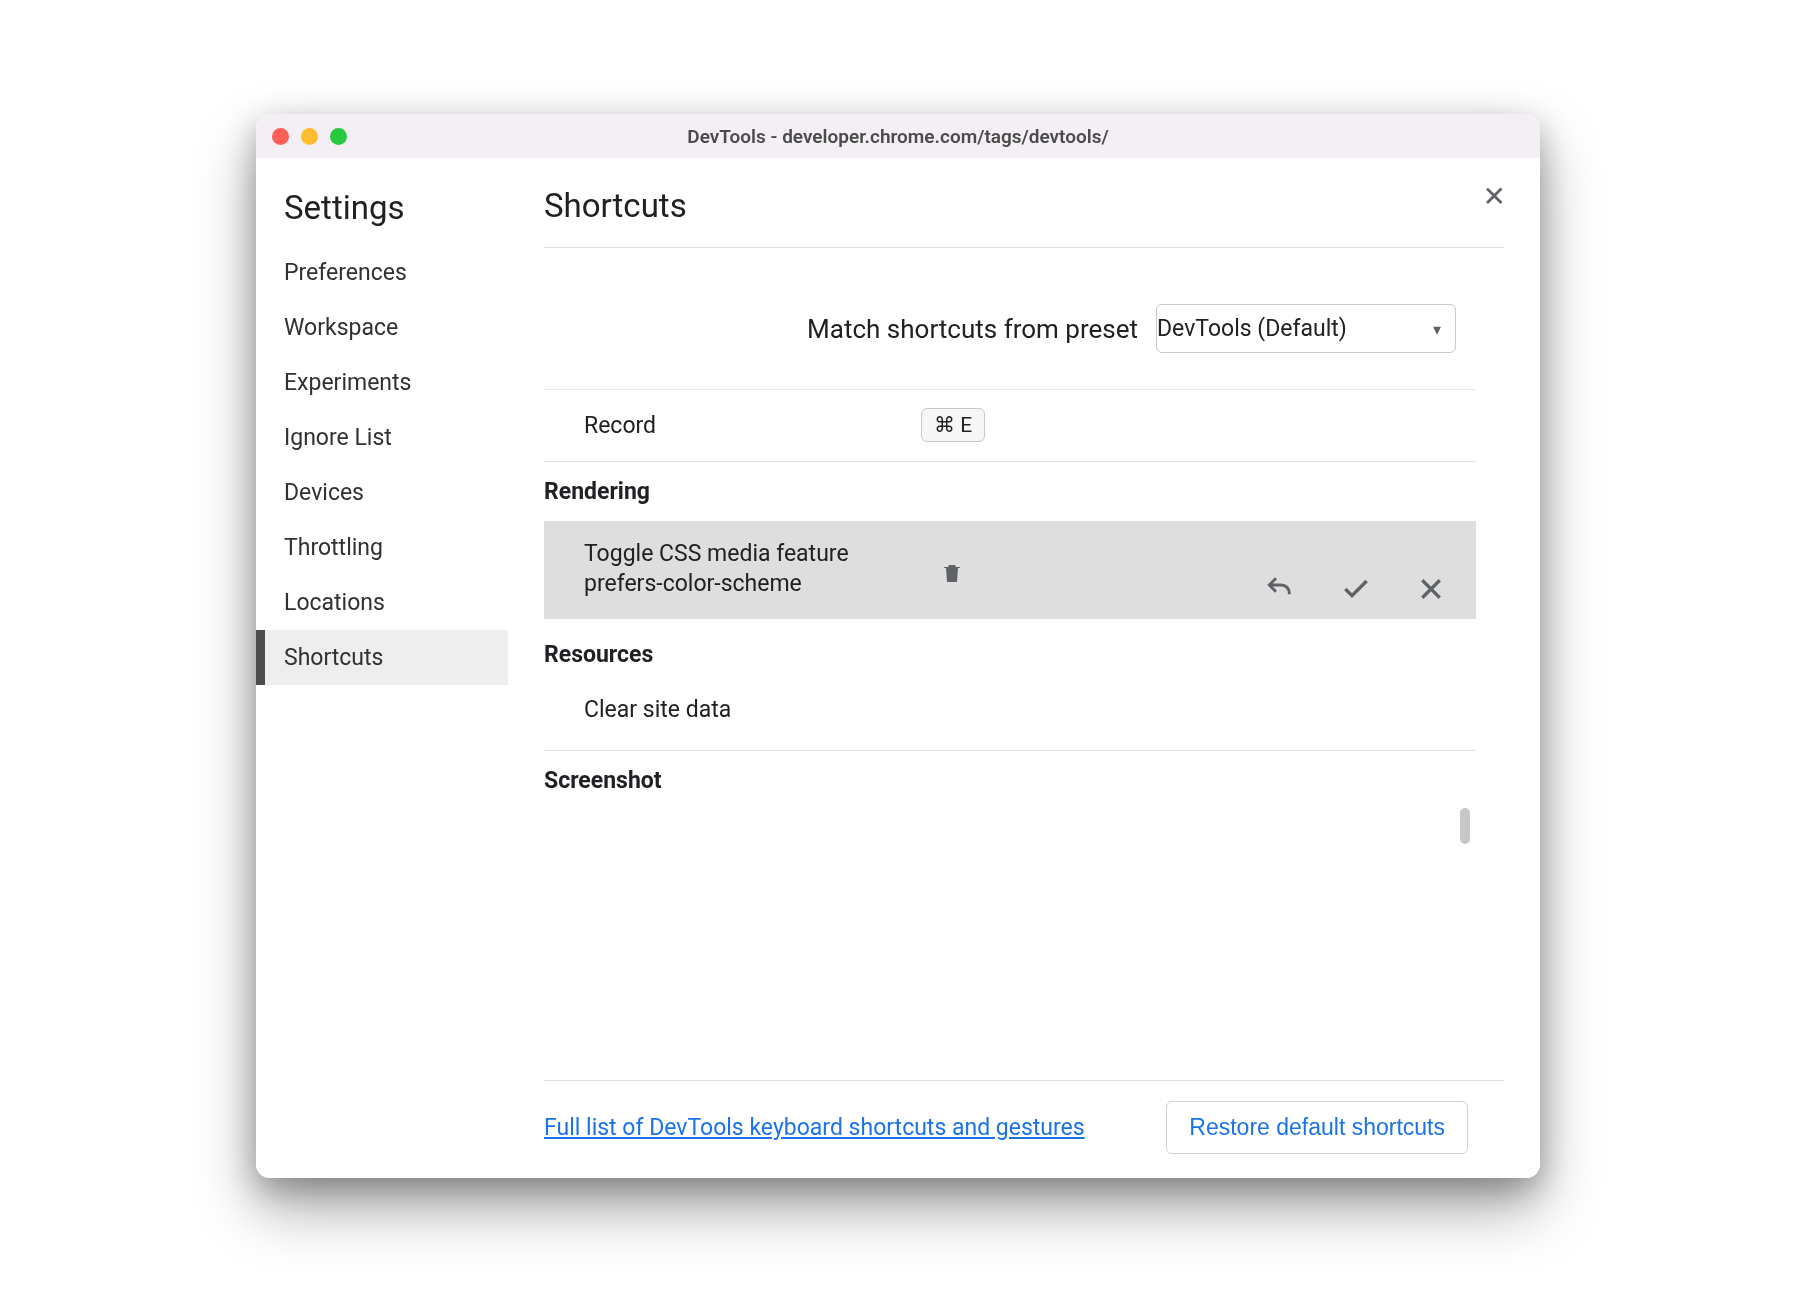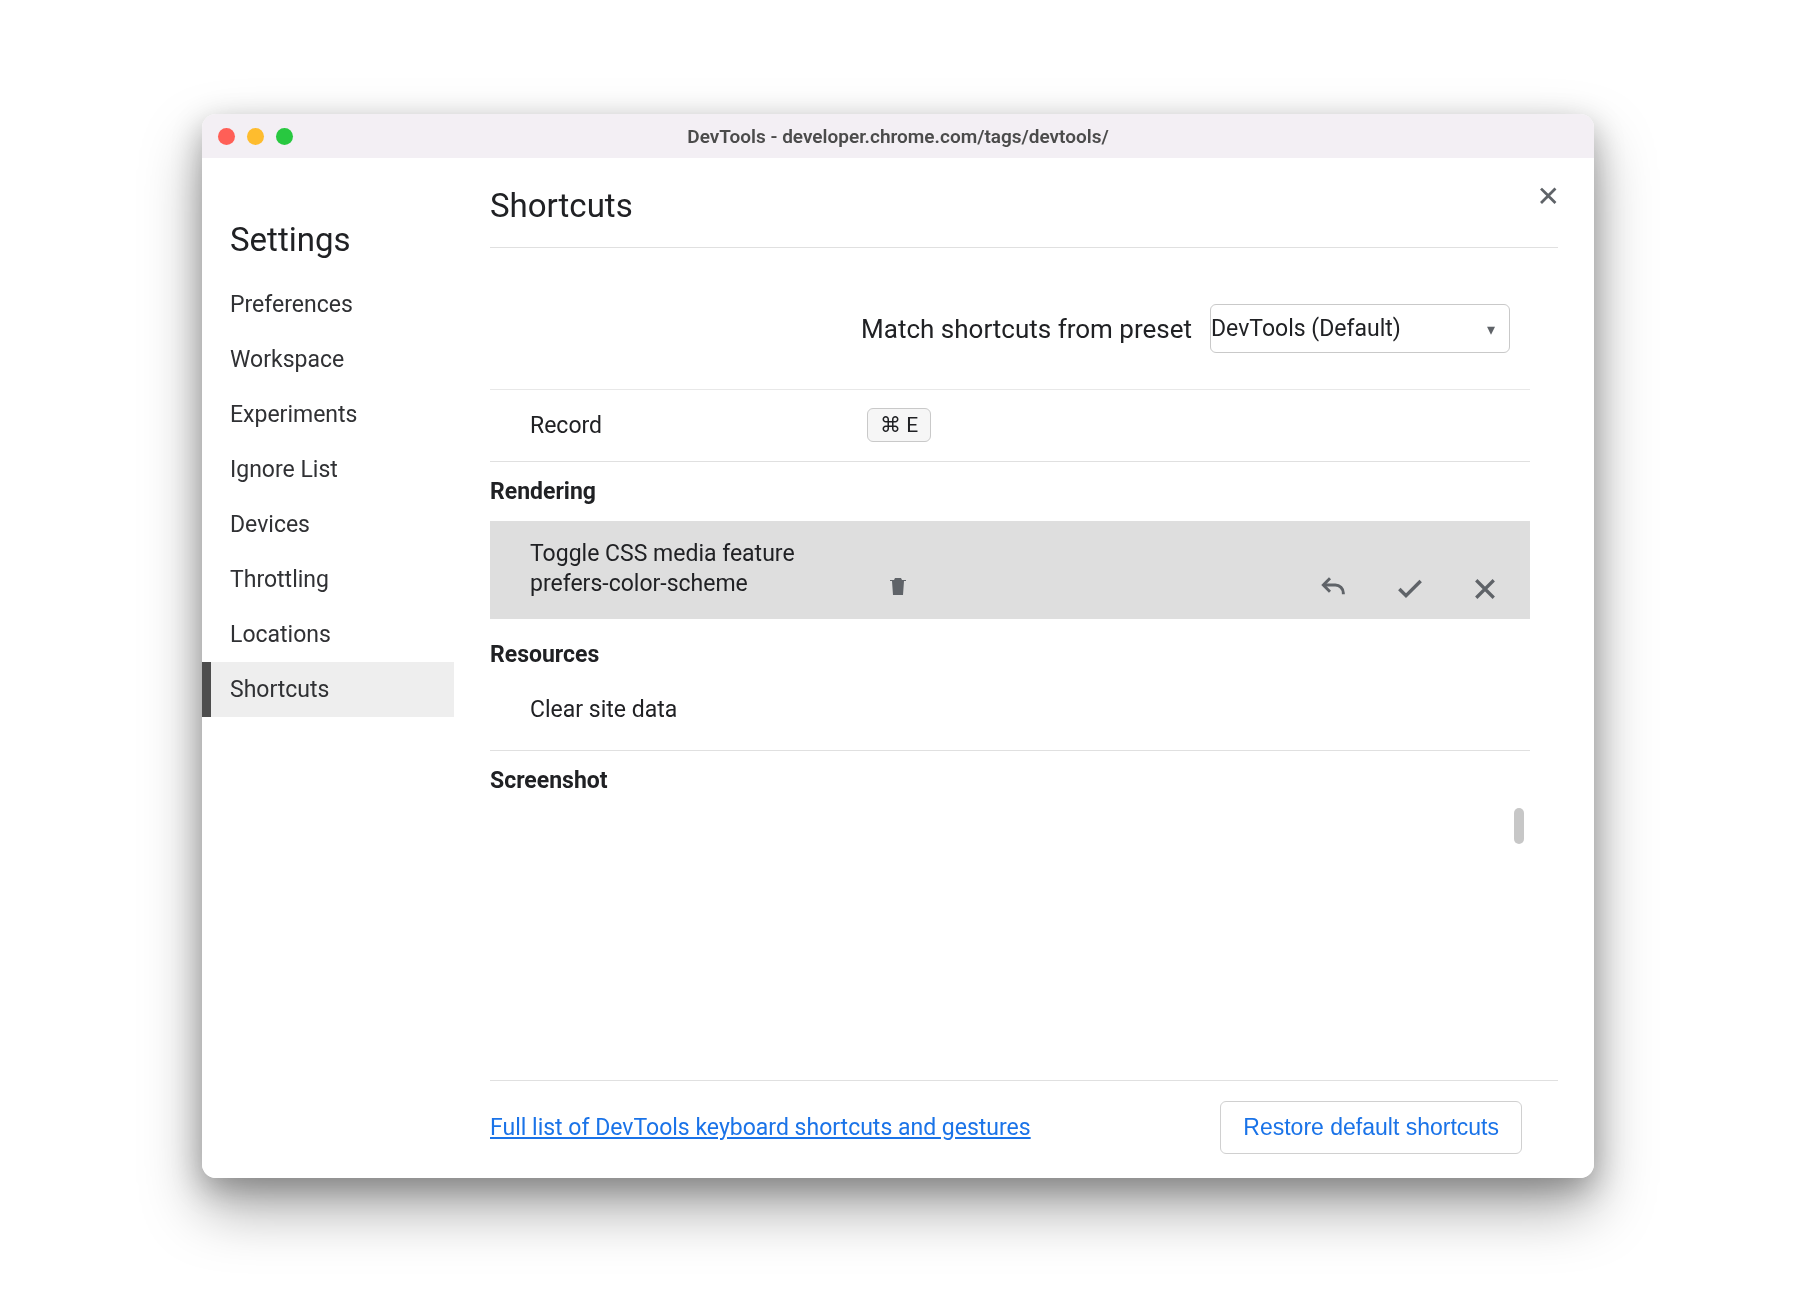--- a/index.html
+++ b/index.html
@@ -6,21 +6,21 @@
   body {
     font-family: -apple-system, BlinkMacSystemFont, "Segoe UI", Roboto, Helvetica, Arial, sans-serif;
     background: #ffffff;
     display: flex;
     align-items: center;
     justify-content: center;
     min-height: 100vh;
     padding: 40px;
   }
   .window {
-    width: 1392px;
+    width: 1284px;
     background: #ffffff;
     border-radius: 14px;
     box-shadow: 0 30px 60px rgba(0,0,0,0.35), 0 10px 30px rgba(0,0,0,0.25);
     overflow: hidden;
     position: relative;
   }
   .titlebar {
     background: #f3eff4;
     height: 44px;
     display: flex;
@@ -61,21 +61,20 @@
     font-size: 28px;
     color: #5f6368;
     cursor: pointer;
     font-weight: 400;
     z-index: 10;
   }
   .sidebar {
     width: 252px;
     padding-top: 30px;
     flex-shrink: 0;
-    margin-top: 32px;
   }
   .sidebar-title {
     font-size: 33px;
     font-weight: 400;
     color: #202124;
     padding: 0 0 18px 28px;
   }
   .sidebar-item {
     font-size: 23px;
     color: #303134;
@@ -179,21 +178,21 @@
   .divider {
     border-top: 1px solid #e0e0e0;
   }
   .edit-block {
     background: #dedede;
     padding: 18px 20px 20px 40px;
     position: relative;
   }
   .edit-top {
     display: flex;
-    align-items: flex-end;
+    align-items: center;
     gap: 20px;
   }
   .edit-label {
     width: 330px;
     font-size: 23px;
     line-height: 1.3;
     color: #202124;
     flex-shrink: 0;
   }
   .edit-input-col {

